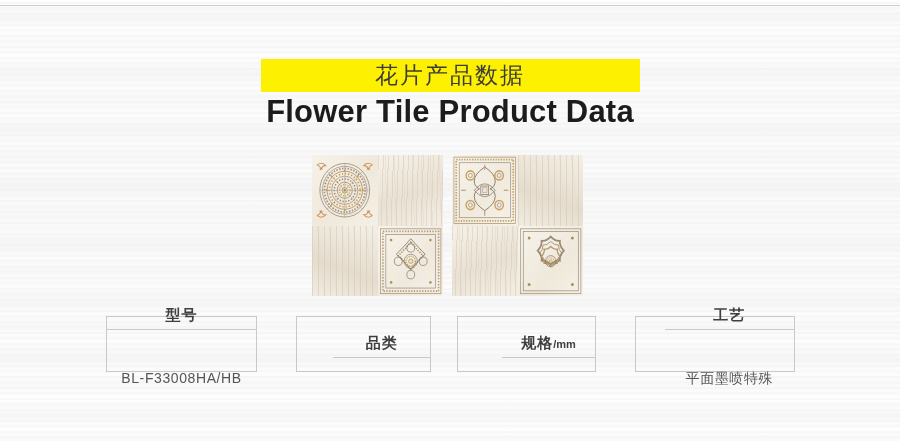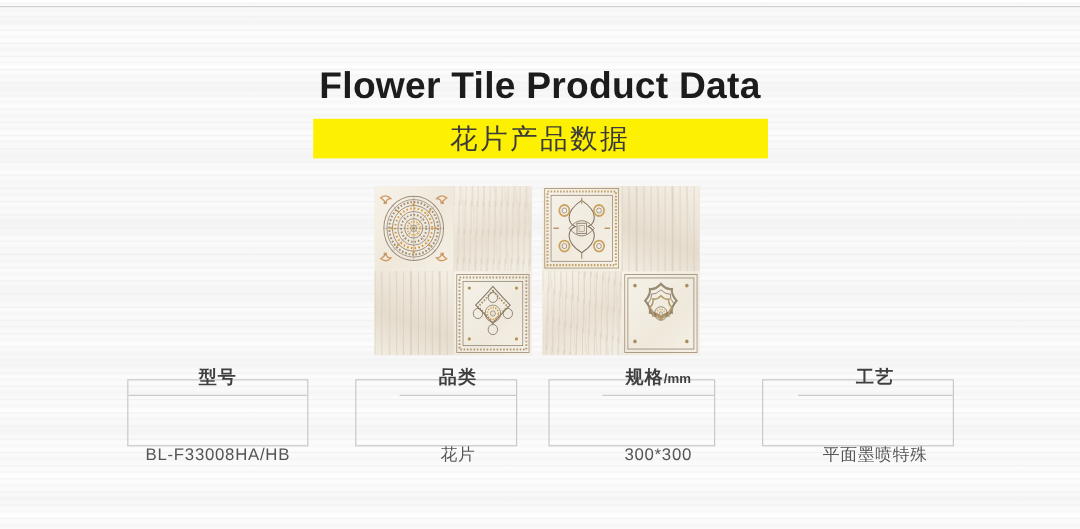--- a/index.html
+++ b/index.html
@@ -189,24 +189,24 @@
   .g3 { width: 39px; }
 </style>
 </head>
 <body>
 
 <div id="page">
 
   <div id="top-rule"></div>
 
   <div id="title-block">
-    <div id="main-title">Flower Tile Product Data</div>
     <div id="subtitle-banner">
       <span id="subtitle-text">花片产品数据</span>
     </div>
+    <div id="main-title">Flower Tile Product Data</div>
   </div>
 
   <div id="tiles">
 
     <div class="tile">
 
       <div class="cell">
         <svg viewBox="0 0 100 100" preserveAspectRatio="none">
           <defs>
             <linearGradient id="bgA1" x1="0" y1="0" x2="1" y2="1">
@@ -404,34 +404,28 @@
         <span class="spec-value-text">BL-F33008HA/HB</span>
       </div>
     </div>
 
     <div class="spec-gap g1"></div>
 
     <div class="spec-box w2">
       <div class="spec-head">
         <span class="spec-head-text"><span>品类</span><span class="unit"></span></span>
       </div>
-      <div class="spec-value">
-        <span class="spec-value-text">花片</span>
-      </div>
     </div>
 
     <div class="spec-gap g2"></div>
 
     <div class="spec-box w3">
       <div class="spec-head">
         <span class="spec-head-text"><span>规格</span><span class="unit">/mm</span></span>
       </div>
-      <div class="spec-value">
-        <span class="spec-value-text">300*300</span>
-      </div>
     </div>
 
     <div class="spec-gap g3"></div>
 
     <div class="spec-box w4">
       <div class="spec-head">
         <span class="spec-head-text"><span>工艺</span><span class="unit"></span></span>
       </div>
       <div class="spec-value">
         <span class="spec-value-text">平面墨喷特殊</span>

